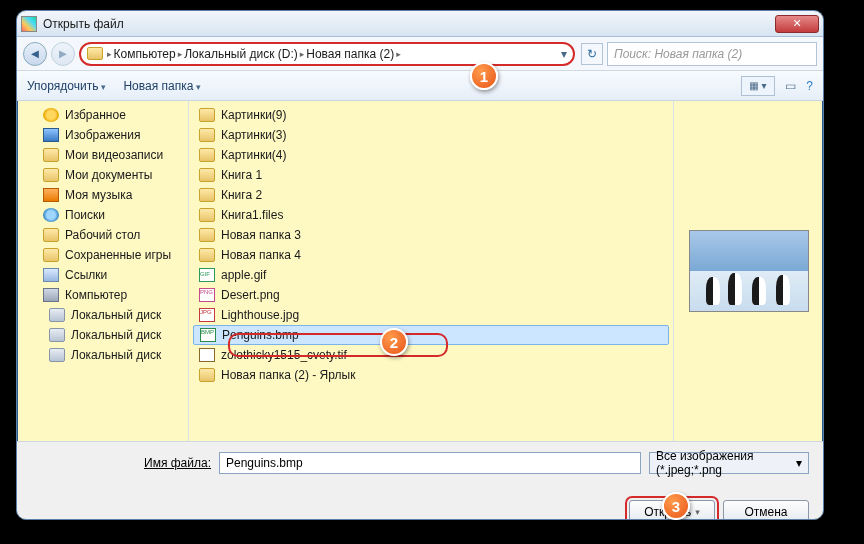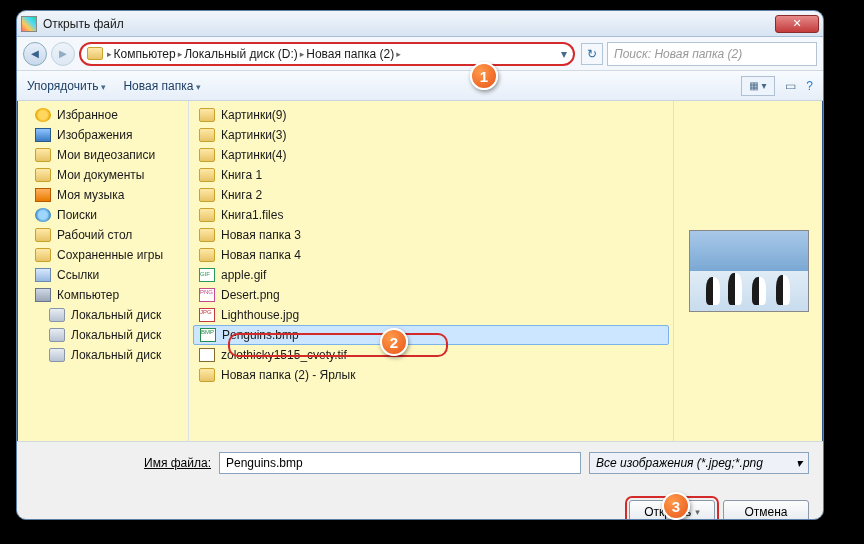--- a/index.html
+++ b/index.html
@@ -18,21 +18,21 @@
 .addrdrop { margin-left: auto; color: #4a6a8a; }
 .refresh { width: 22px; height: 22px; border: 1px solid #b3c4d6; background: #f4f8fc; color: #2b6aa0; display: flex; align-items: center; justify-content: center; margin-left:2px; }
 .searchbox { width: 210px; height: 24px; border: 1px solid #b3c4d6; background: #fff; display: flex; align-items: center; padding: 0 6px; color: #999; font-style: italic; gap: 4px; }
 .toolbar { height: 30px; background: linear-gradient(#f7fbff,#e6eef8); border-bottom: 1px solid #c8d4e2; display: flex; align-items: center; padding: 0 10px; gap: 18px; }
 .toolbar .tb { color: #1e3f66; }
 .toolbar .tb:after { content: " ▾"; font-size: 9px; color: #4a6a8a; }
 .tbright { margin-left: auto; display: flex; align-items: center; gap: 10px; color: #4a6a8a; }
 .viewbtn { width: 34px; height: 20px; border: 1px solid #b0c0d4; background: #eef4fb; display: flex; align-items: center; justify-content: center; font-size: 10px; }
 .content { display: flex; height: 340px; }
 .sidebar { width: 172px; border-right: 1px solid #d8e0ea; overflow: hidden; padding: 4px 0; }
-.side-item { display: flex; align-items: center; height: 20px; padding-left: 18px; gap: 6px; color: #1a1a1a; white-space: nowrap; }
+.side-item { display: flex; align-items: center; height: 20px; padding-left: 26px; gap: 6px; color: #1a1a1a; white-space: nowrap; }
 .side-item.l2 { padding-left: 32px; }
 .side-ico { width: 16px; height: 14px; flex-shrink: 0; }
 .ico-folder { background: linear-gradient(#ffe9a8,#e8c468); border: 1px solid #c9a22e; border-radius: 2px; }
 .ico-star { background: radial-gradient(circle,#ffd75e 40%,#e8a800 70%); border-radius: 50%; }
 .ico-pic { background: linear-gradient(#8ec5ff,#3a7ac4); border:1px solid #2a5a8a;}
 .ico-mus { background: linear-gradient(#ffb05e,#e87a00); border:1px solid #b85a00;}
 .ico-search { background: radial-gradient(circle,#9ed6ff 40%,#3a8ac4 70%); border-radius:50%; }
 .ico-link { background: linear-gradient(#d8e8ff,#98b8e0); border:1px solid #6a8ab0;}
 .ico-comp { background: linear-gradient(#d0d8e4,#9aa6b8); border:1px solid #6a7488;}
 .ico-disk { background: linear-gradient(#e8ecf2,#b8c4d4); border:1px solid #8896a8; border-radius:2px;}
@@ -49,21 +49,21 @@
 .ico-bmp { background:#fff; border:1px solid #2a8a4a; }
 .ico-bmp:before{content:"BMP"; font-size:6px; color:#2a8a4a; position:absolute;}
 .ico-tif { background:#fff; border:1px solid #8a6a2a; }
 .preview { width: 150px; border-left: 1px solid #d8e0ea; display:flex; align-items:center; justify-content:center; }
 .preview-img { width: 120px; height: 82px; background: linear-gradient(180deg,#a8c8e8 0%,#7aa8d4 50%,#e0ecf6 50%,#c8dcee 100%); border:1px solid #888; position:relative; }
 .peng { position:absolute; bottom:6px; width:14px; height:28px; background: linear-gradient(90deg,#1a1a1a 50%,#fff 50%); border-radius: 40% 40% 20% 20%; }
 .bottombar { padding: 10px 14px 14px; background: #f0f0f0; border-top: 1px solid #d0d8e0; }
 .fnrow { display: flex; align-items: center; gap: 8px; margin-bottom: 26px; }
 .fnlabel { width: 180px; text-align: right; text-decoration: underline; }
 .fninput { flex: 1; height: 22px; border: 1px solid #8aa4c0; padding: 0 6px; background:#fff; }
-.ftsel { width: 220px; height: 22px; border: 1px solid #8aa4c0; background: #eef2f8; display:flex; align-items:center; padding:0 6px; justify-content:space-between;font-style:italic; }
+.ftsel { width: 160px; height: 22px; border: 1px solid #8aa4c0; background: #eef2f8; display:flex; align-items:center; padding:0 6px; justify-content:space-between; }
 .btnrow { display: flex; justify-content: flex-end; gap: 8px; }
 .dlgbtn { width: 86px; height: 24px; border: 1px solid #8a98aa; background: linear-gradient(#fdfdfd,#e4e9ef); border-radius: 3px; display:flex; align-items:center; justify-content:center; gap:4px; }
 .dlgbtn.primary { outline: 2px solid #d42a2a; outline-offset: 2px; }
 .callout { position: absolute; width: 28px; height: 28px; border-radius: 50%; background: radial-gradient(circle at 35% 30%,#ff9a4a,#e8551a); border: 2px solid #fff; color: #fff; font-weight: bold; font-size: 15px; display: flex; align-items: center; justify-content: center; box-shadow: 1px 2px 4px rgba(0,0,0,.4); pointer-events:none; }
 .sel-outline { position: absolute; border: 2px solid #d42a2a; border-radius: 10px; pointer-events: none; }
 </style>
 </head>
 <body>
 
 <div class="window">

